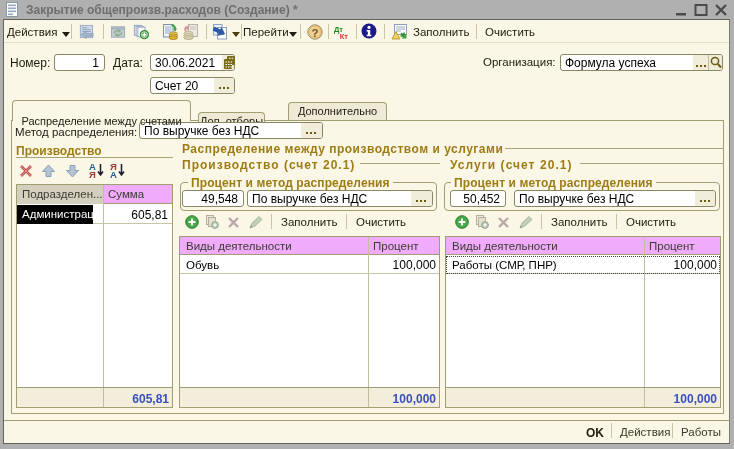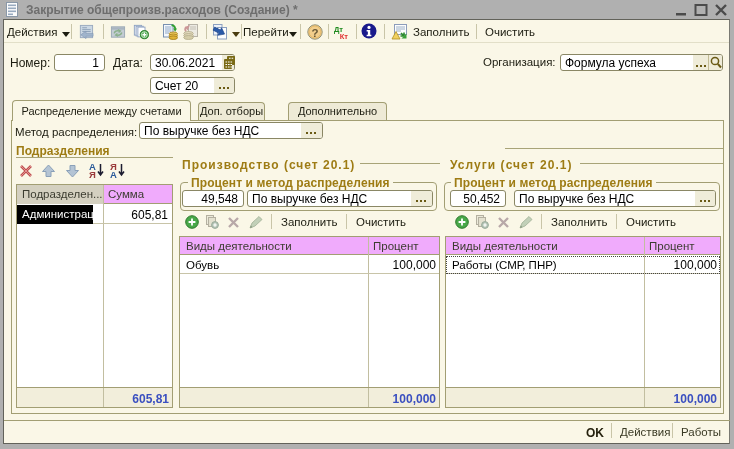--- a/index.html
+++ b/index.html
@@ -185,33 +185,33 @@
   </svg>
 
   <div class="inp" style="left:150px;top:77px;width:85px;height:17px;padding:1.5px 0 0 4px">Счет 20<div class="btnpart" style="width:20px"></div></div>
   <div class="d3" style="left:219px;top:87px">
       <i></i>
       <i></i>
       <i></i>
     </div>
 
   <div id="panel"></div>
-  <div class="tab active" style="left:12px;top:100px;width:179px;height:21px;padding-top:4px">Распределение между счетами</div>
-  <div class="tab inactive" style="left:198px;top:102px;width:67px;height:18px;padding-top:2px">Доп. отборы</div>
+  <div class="tab active" style="left:12px;top:100px;width:179px;height:21px;padding-top:14px">Распределение между счетами</div>
+  <div class="tab inactive" style="left:198px;top:112px;width:67px;height:18px;padding-top:2px">Доп. отборы</div>
   <div class="tab inactive" style="left:288px;top:102px;width:99px;height:18px;padding-top:2px">Дополнительно</div>
 
   <div class="lbl" style="left:15px;top:126px;font-size:11.5px">Метод распределения:</div>
   <div class="inp" style="left:139px;top:122px;width:184px;height:17px;padding:1.5px 0 0 4px">По выручке без НДС<div class="btnpart" style="width:21px"></div></div>
   <div class="d3" style="left:306px;top:132px">
       <i></i>
       <i></i>
       <i></i>
     </div>
 
-  <div class="hdr-olive" style="left:16px;top:144px">Подразделения</div>
+  <div class="hdr-olive" style="left:16px;top:144px">Производство</div>
   <div class="hline" style="left:16px;top:157px;width:157px"></div>
 
   <svg class="abs" style="left:19px;top:164px" width="14" height="14" viewBox="0 0 14 14">
     <path d="M2 2 L12 12 M12 2 L2 12" stroke="#c05050" stroke-width="2.6"></path>
     <path d="M2 2 L12 12 M12 2 L2 12" stroke="#e09090" stroke-width="1"></path>
   </svg>
   <svg class="abs" style="left:41px;top:164px" width="15" height="14" viewBox="0 0 15 14">
     <path d="M7.5 1 L13.5 7.5 L10 7.5 L10 12.5 L5 12.5 L5 7.5 L1.5 7.5 Z" fill="#b4c4d4" stroke="#8aa0b8"></path>
   </svg>
   <svg class="abs" style="left:65px;top:164px" width="15" height="14" viewBox="0 0 15 14">
@@ -238,20 +238,21 @@
     <div class="trow" style="top:20px;height:19px;border-bottom:1px solid #c8c4a8">
       <div class="abs" style="left:0;top:0;width:76px;height:19px;background:#000000;color:#fff;padding:3px 16px 0 5px;font-size:11.5px">Администрац...</div>
       <div class="abs" style="left:87px;top:0;right:0;height:19px;text-align:right;padding:3px 4px 0 0">605,81</div>
     </div>
     <div class="tfoot" style="height:20px">
       <div class="abs" style="left:86px;top:0;bottom:0;width:1px;background:#c2bea0"></div>
       <div class="total" style="right:3px;top:4px">605,81</div>
     </div>
   </div>
 
+  <div class="hdr-maroon" style="left:182px;top:142px">Распределение между производством и услугами</div>
   <div class="hline" style="left:505px;top:148px;width:218px"></div>
   <div class="hdr-olive" style="left:182px;top:158px;letter-spacing:1px">Производство (счет 20.1)</div>
   <div class="hline" style="left:360px;top:163px;width:80px"></div>
   <div class="hdr-olive" style="left:450px;top:158px;letter-spacing:1.05px">Услуги (счет 20.1)</div>
   <div class="hline" style="left:580px;top:163px;width:143px"></div>
 
   <div class="fset" style="left:180px;top:182px;width:257px;height:29px"></div>
   <div class="hdr-olive" style="left:188px;top:176px;background:#faf7e7;padding:0 3px;letter-spacing:0.1px">Процент и метод распределения</div>
   <div class="inp" style="left:182px;top:190px;width:62px;height:17px;text-align:right;padding:1.5px 5px 0 0">49,548</div>
   <div class="inp" style="left:247px;top:190px;width:186px;height:17px;padding:1.5px 0 0 4px">По выручке без НДС<div class="btnpart" style="width:21px"></div></div>

